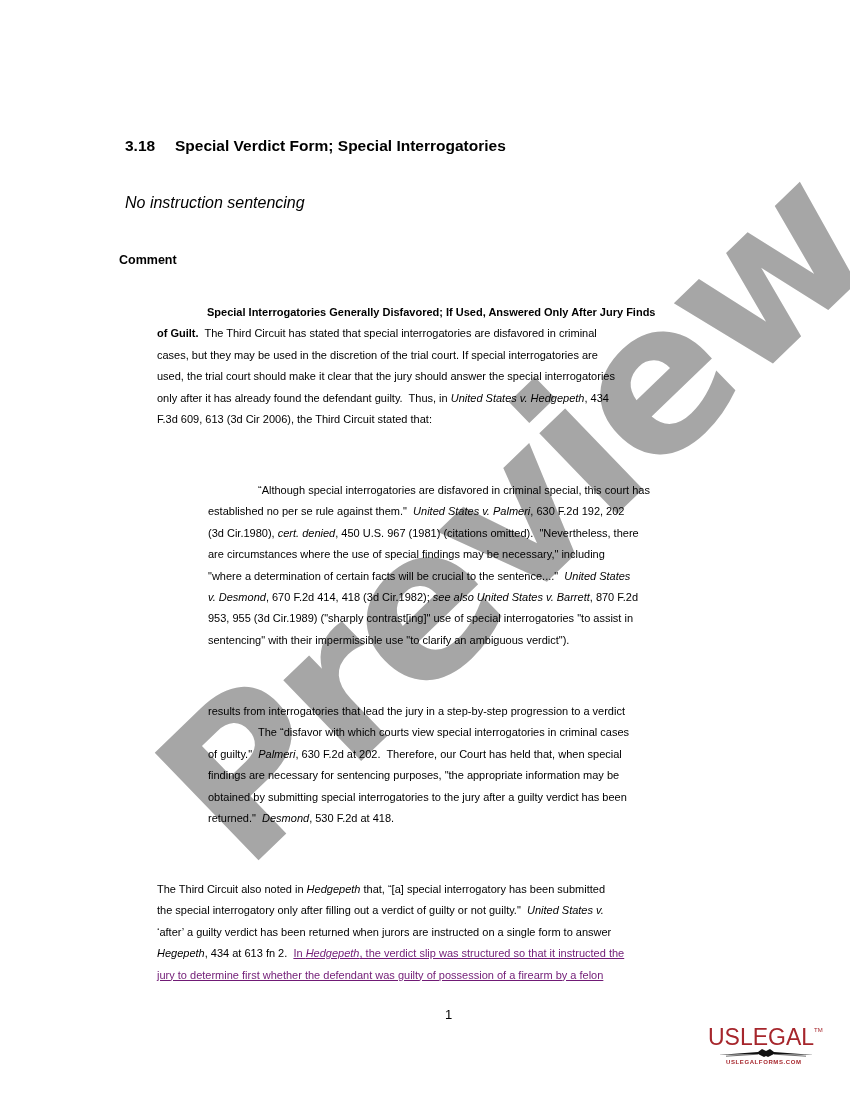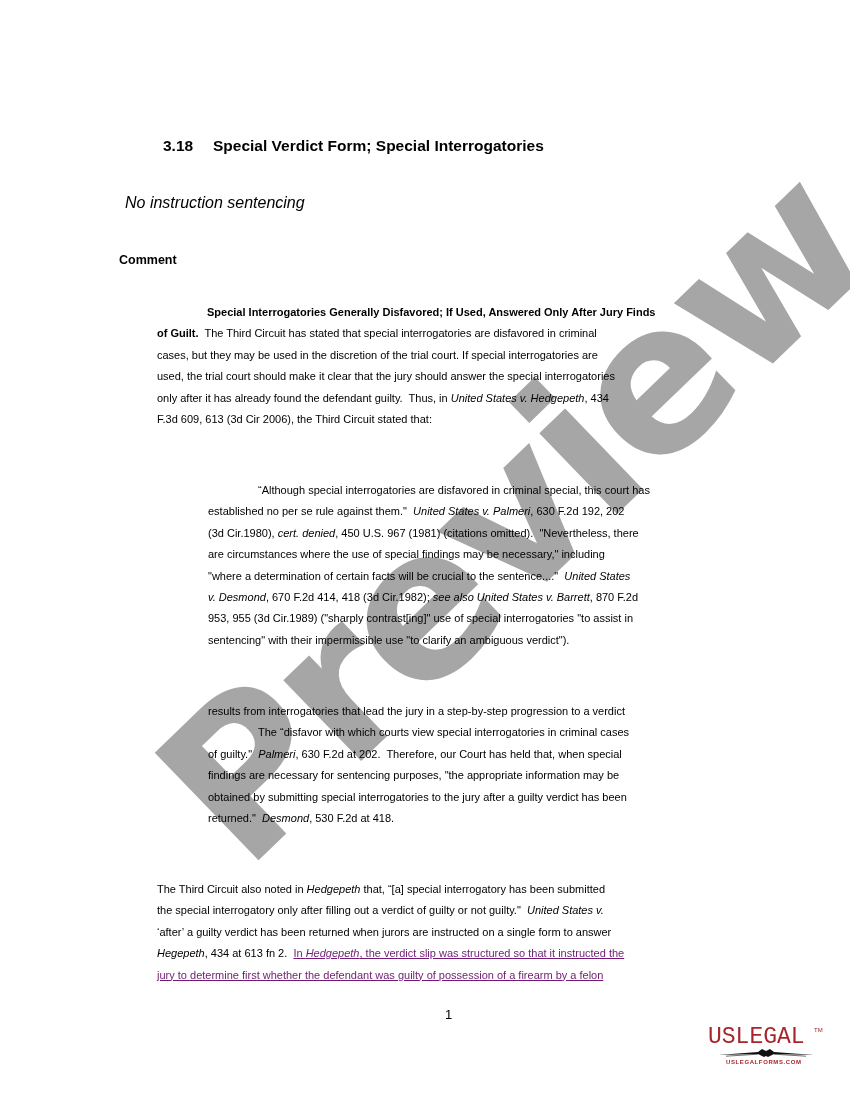--- a/index.html
+++ b/index.html
@@ -45,21 +45,20 @@
     width: 850px; height: 1100px;
     z-index: 1;
   }
   .section-heading {
     position: absolute;
     left: 125px;
     top: 137px;
     font-size: 15.5px;
     font-weight: bold;
     white-space: nowrap;
-    margin-left: 38px;
   }
   .section-heading .num {
     display: inline-block;
     width: 50px;
   }
   .no-instruction {
     position: absolute;
     left: 125px;
     top: 194px;
     font-size: 16px;
@@ -104,21 +103,21 @@
     position: absolute;
     left: 706px;
     top: 1026px;
     width: 118px;
     height: 42px;
   }
   .logo-text {
     position: absolute;
     left: 2px;
     top: 0;
-    font-family: Liberation Mono, monospace;
+    font-family: Liberation Sans, sans-serif;
     font-size: 23px;
     color: #a6262c;
     letter-spacing: 0px;
     line-height: 1;
     white-space: nowrap;
   }
   .logo-tm {
     position: absolute;
     left: 108px;
     top: 1px;

